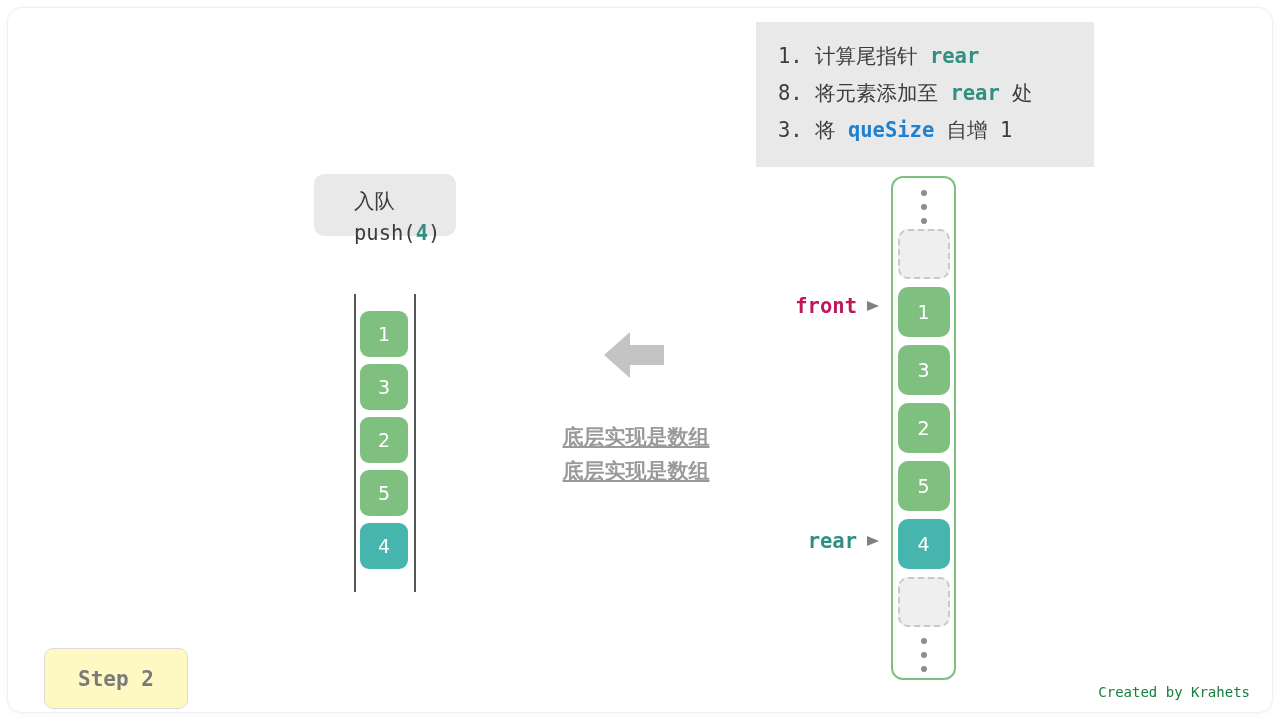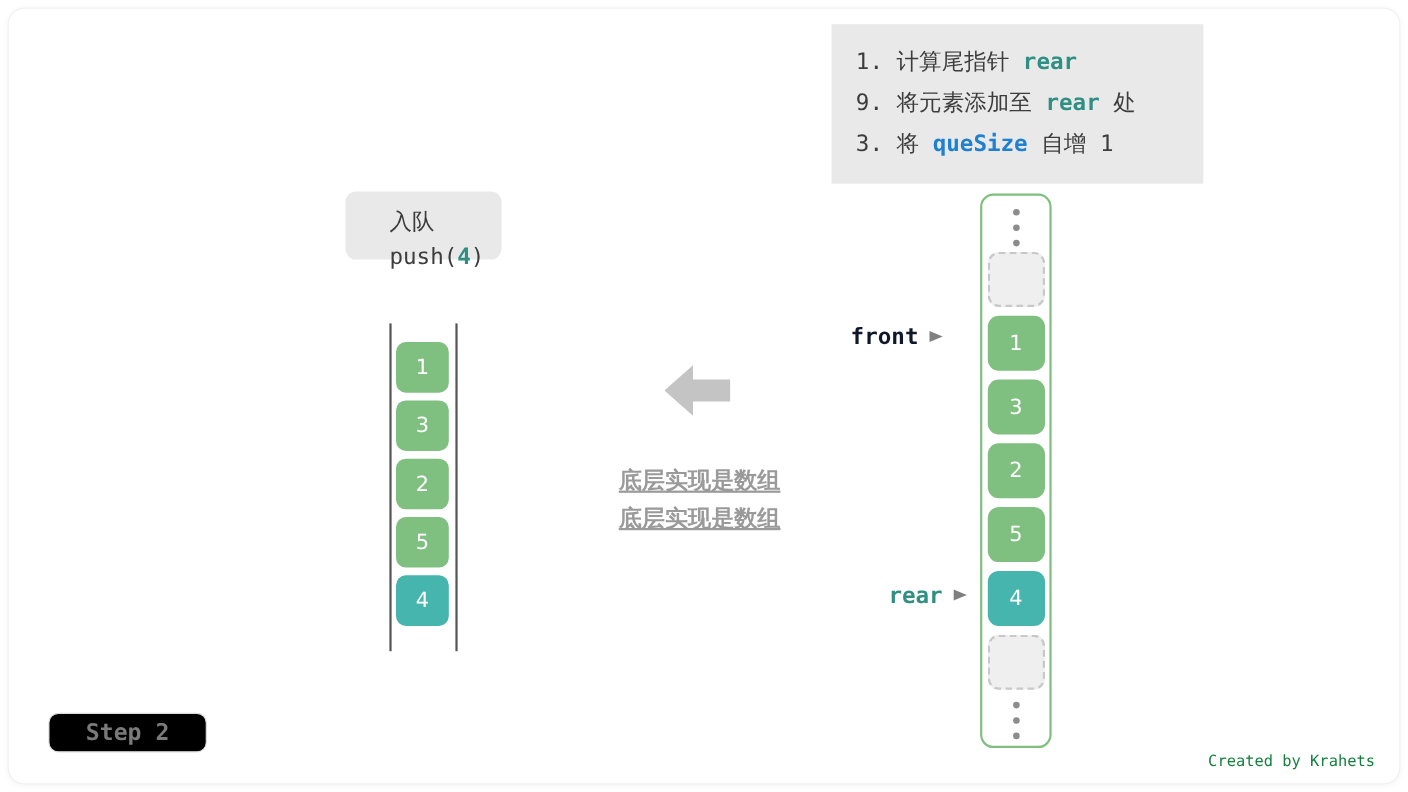--- a/index.html
+++ b/index.html
@@ -184,21 +184,21 @@
   .ptr {
     position: absolute;
     display: flex;
     align-items: center;
     white-space: nowrap;
     font-family: "DejaVu Sans Mono", monospace;
     font-size: 20.5px;
     font-weight: bold;
   }
   .ptr .ptr-label { margin-right: 9px; }
-  .ptr-front { left: 720px; top: 286px; width: 130px; justify-content: flex-end; color: #0f172a; }
+  .ptr-front { left: 742px; top: 286px; width: 130px; justify-content: flex-end; color: #be185d; }
   .ptr-rear  { left: 742px; top: 521px; width: 130px; justify-content: flex-end; color: #2f8f82; }
 
   
   .quesize {
     position: absolute;
     left: 1026px;
     top: 339px;
     white-space: nowrap;
   }
   .quesize .zh {
@@ -213,24 +213,24 @@
     color: #3c3c3c;
     line-height: 36px;
   }
 
   
   .step-badge {
     position: absolute;
     left: 36px;
     top: 640px;
     width: 144px;
-    height: 36px;
+    height: 61px;
     border: 1px solid #dcdcdc;
     border-radius: 9px;
-    background: #000000;
+    background: #fef9c3;
     display: flex;
     align-items: center;
     justify-content: center;
     font-family: "DejaVu Sans Mono", monospace;
     font-size: 21px;
     font-weight: bold;
     color: #7a7a7a;
     box-sizing: border-box;
   }
 
@@ -248,21 +248,21 @@
 </head>
 <body>
 
 <div class="canvas">
 
   <div class="instr-box">
     <div class="instr-line">
       <span>1. 计算尾指针 </span><span class="kw-teal">rear</span><span></span>
     </div>
     <div class="instr-line">
-      <span>9. 将元素添加至 </span><span class="kw-teal">rear</span><span> 处</span>
+      <span>8. 将元素添加至 </span><span class="kw-teal">rear</span><span> 处</span>
     </div>
     <div class="instr-line">
       <span>3. 将 </span><span class="kw-blue">queSize</span><span> 自增 1</span>
     </div>
   </div>
 
   <div class="push-box">
     <div class="push-line">入队</div>
     <div class="push-line">
       <span>push(</span><span class="kw-teal">4</span><span>)</span>

